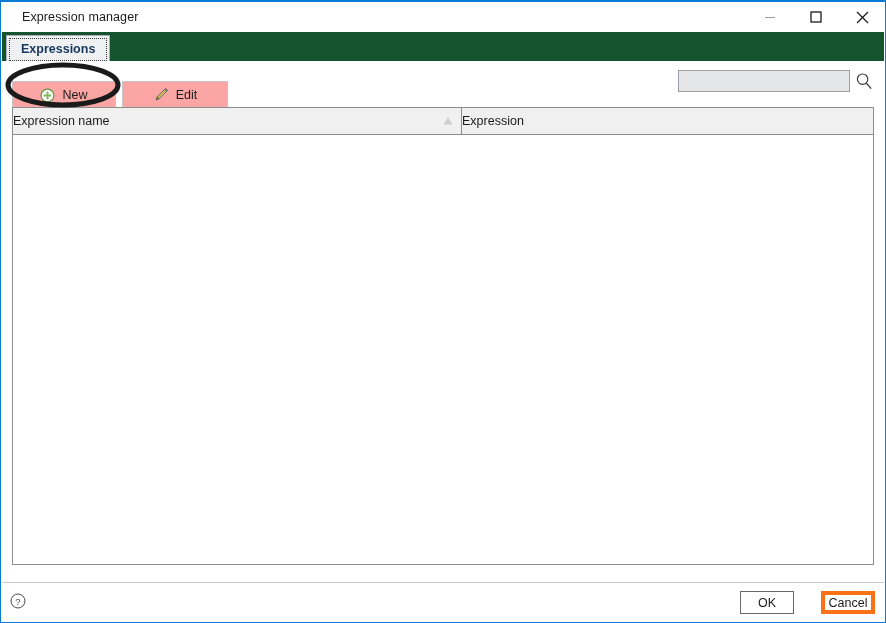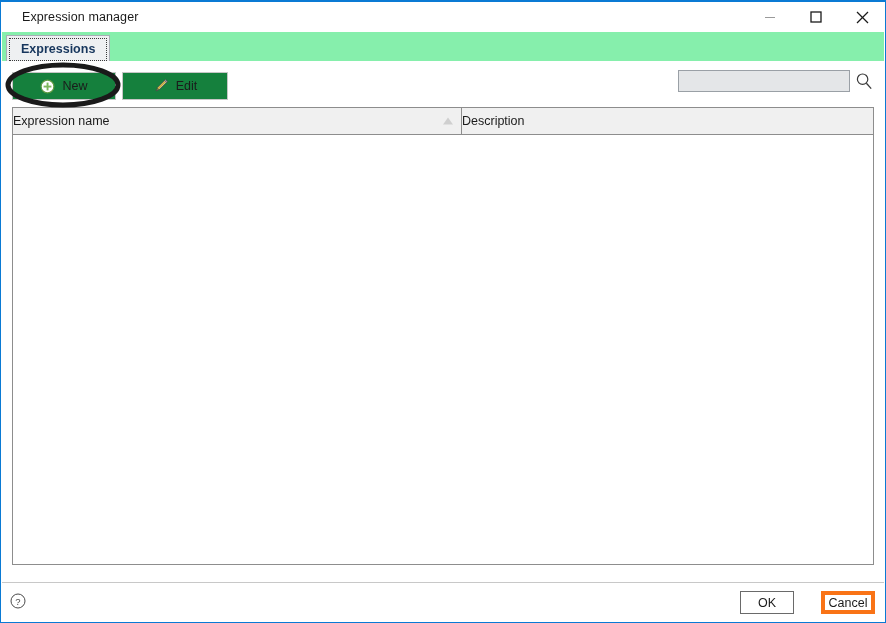--- a/index.html
+++ b/index.html
@@ -61,21 +61,21 @@
     cursor: default;
   }
   .win-btn svg { display: block; }
 
   
   .tabstrip {
     position: absolute;
     left: 1px; top: 30px;
     right: 1px;
     height: 47px;
-    background: #86efac;
+    background: #14532d;
   }
   .tab {
     position: absolute;
     left: 4px;
     top: 3px;
     height: 26px;
     box-sizing: border-box;
     padding: 0 14px;
     background: #eef0f2;
     border: 1px solid #a8aeb6;
@@ -109,24 +109,24 @@
   
   .toolbar {
     position: absolute;
     left: 0; top: 0;
     right: 0;
     height: 46px;
     background: #ffffff;
   }
   .tool-btn {
     position: absolute;
-    top: 11px;
+    top: 20px;
     height: 28px;
     box-sizing: border-box;
-    background: #15803d;
+    background: #fca5a5;
     border: 1px solid #c6c6c6;
     display: flex;
     align-items: center;
     justify-content: center;
     gap: 7px;
     cursor: default;
     padding: 0 10px;
   }
   .tool-btn-new  { left: 10px;  width: 104px; }
   .tool-btn-edit { left: 120px; width: 106px; }
@@ -347,21 +347,21 @@
       </div>
     </div>
 
     <div class="grid">
       <div class="grid-header">
         <div class="grid-col grid-col-name">
           <span>Expression name</span>
           <span class="sort-arrow"></span>
         </div>
         <div class="grid-col grid-col-desc">
-          <span>Description</span>
+          <span>Expression</span>
         </div>
       </div>
       <div class="grid-body"></div>
     </div>
 
     <div class="footer-sep"></div>
     <div class="footer">
       <span class="help-icon">
         <svg width="16" height="16" viewBox="0 0 16 16">
           <circle cx="8" cy="8" r="7" fill="none" stroke="#4a4a4a" stroke-width="1"></circle>

